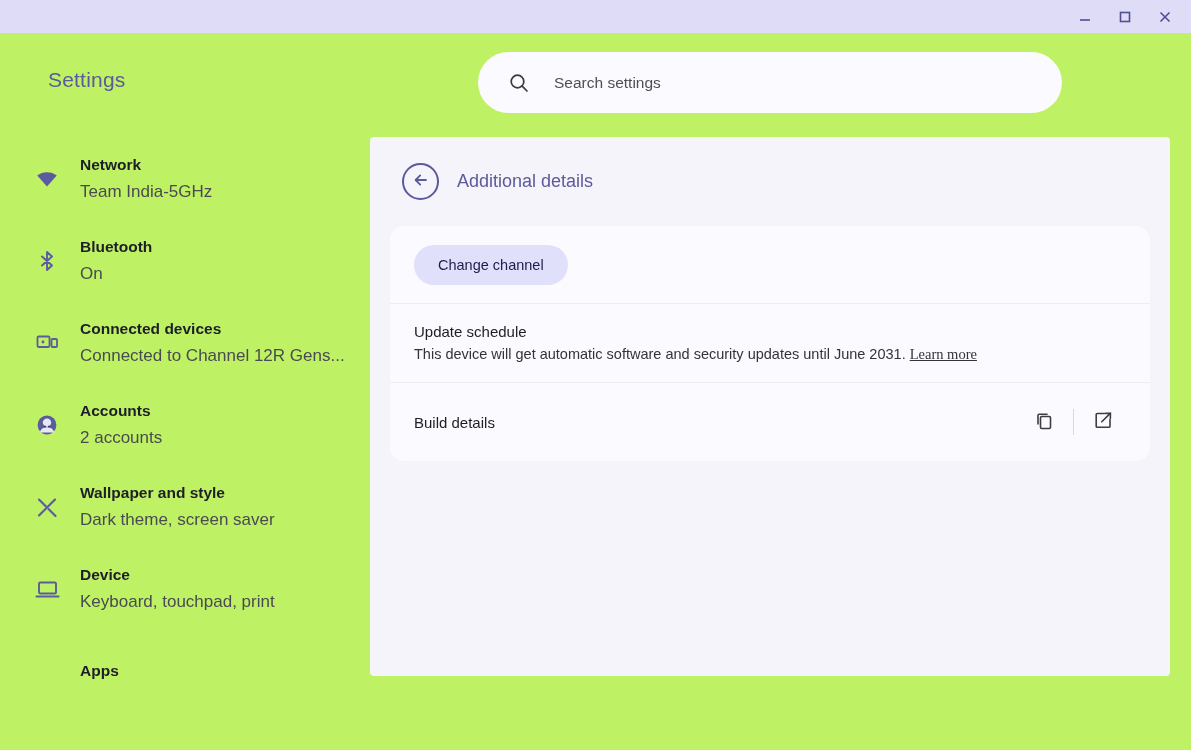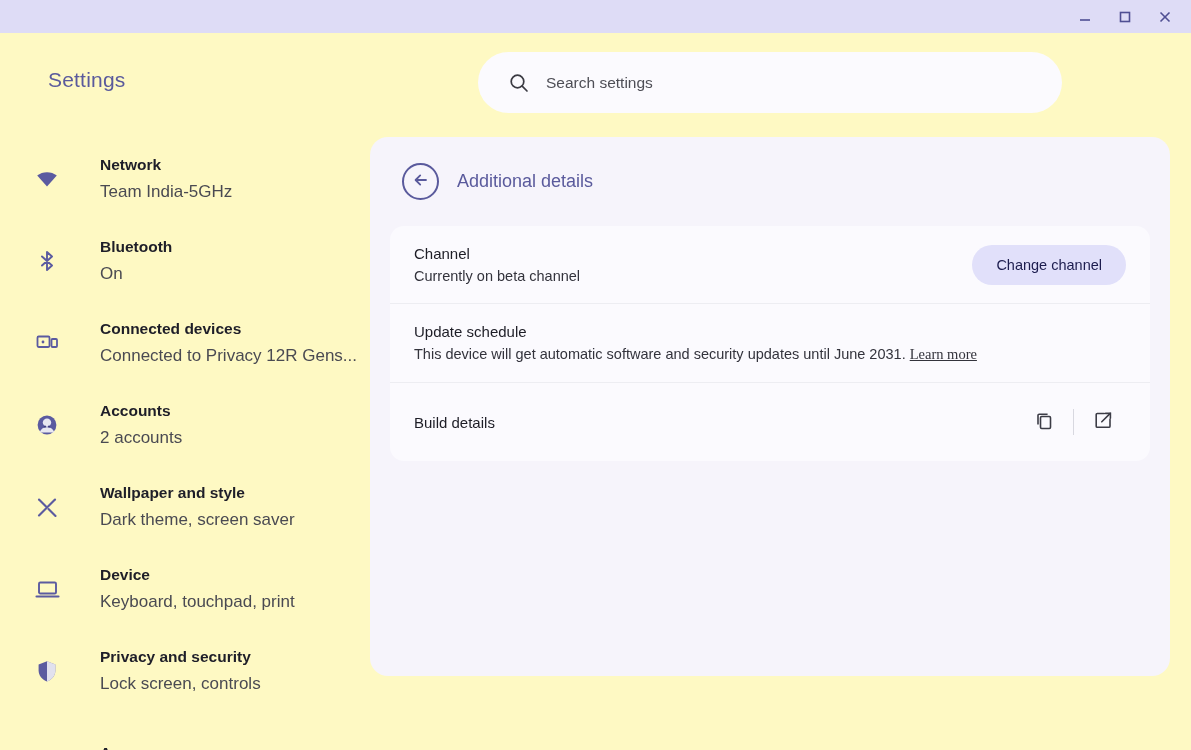--- a/index.html
+++ b/index.html
@@ -37,21 +37,21 @@
     cursor: default;
   }
   .win-btn svg { display: block; }
 
   
   .app-body {
     position: absolute;
     top: 33px; left: 0;
     width: 1191px;
     height: 717px;
-    background: #fef9c3;
+    background: #bef264;
   }
 
   
   .app-header {
     position: absolute;
     top: 0; left: 0;
     width: 1191px;
     height: 105px;
   }
 
@@ -68,21 +68,21 @@
     position: absolute;
     left: 478px;
     top: 19px;
     width: 584px;
     height: 61px;
     background: #fbfafe;
     border-radius: 31px;
     display: flex;
     align-items: center;
     padding-left: 30px;
-    gap: 16px;
+    gap: 24px;
   }
   .search-icon { display: flex; align-items: center; }
   .search-placeholder {
     font-size: 15.5px;
     color: #4e4e56;
   }
 
   
   .sidebar {
     position: absolute;
@@ -102,21 +102,21 @@
   }
   .nav-icon {
     width: 26px;
     height: 26px;
     flex: 0 0 26px;
     display: flex;
     align-items: center;
     justify-content: center;
     color: #5b5ba0;
   }
-  .nav-text { display: flex; flex-direction: column; gap: 8px; min-width: 0; margin-left: 20px; }
+  .nav-text { display: flex; flex-direction: column; gap: 8px; min-width: 0; }
   .nav-title {
     font-size: 15.5px;
     font-weight: bold;
     color: #1e1e28;
     white-space: nowrap;
   }
   .nav-sub {
     font-size: 17px;
     color: #4a4a52;
     white-space: nowrap;
@@ -126,21 +126,21 @@
   }
 
   
   .content-card {
     position: absolute;
     left: 370px;
     top: 104px;
     width: 800px;
     height: 539px;
     background: #f6f4fb;
-    border-radius: 18px;
+    border-radius: 4px;
   }
 
   .card-header {
     height: 89px;
     display: flex;
     align-items: center;
     padding-left: 32px;
     gap: 18px;
   }
   .back-btn {
@@ -304,21 +304,21 @@
     <div class="nav-item">
       <span class="nav-icon">
         <svg width="25" height="25" viewBox="0 0 25 25" fill="none" stroke="currentColor" stroke-width="1.8">
           <rect x="2.5" y="5.5" width="12" height="10.5" rx="1.2"></rect>
           <rect x="16.5" y="8" width="5.5" height="8" rx="1"></rect>
           <circle cx="8" cy="11" r="1.4" fill="currentColor" stroke="none"></circle>
         </svg>
       </span>
       <span class="nav-text">
         <span class="nav-title">Connected devices</span>
-        <span class="nav-sub">Connected to Privacy 12R Gens...</span>
+        <span class="nav-sub">Connected to Channel 12R Gens...</span>
       </span>
     </div>
 
     <div class="nav-item">
       <span class="nav-icon">
         <svg width="24" height="24" viewBox="0 0 24 24">
           <circle cx="12" cy="12" r="9.4" fill="currentColor"></circle>
           <circle cx="12" cy="9.6" r="4.2" fill="#e8e8f1"></circle>
           <path d="M4.6 19.5a7.8 7.8 0 0 1 14.8 0z" fill="#e8e8f1"></path>
           <circle cx="9.9" cy="13.6" r="1.15" fill="#3f3f80"></circle>
@@ -351,32 +351,20 @@
           <rect x="4" y="5.5" width="17" height="11" rx="1.3"></rect>
           <line x1="1.5" y1="19.5" x2="23.5" y2="19.5" stroke-linecap="round" stroke-width="2.1"></line>
         </svg>
       </span>
       <span class="nav-text">
         <span class="nav-title">Device</span>
         <span class="nav-sub">Keyboard, touchpad, print</span>
       </span>
     </div>
 
-    <div class="nav-item">
-      <span class="nav-icon">
-        <svg width="24" height="24" viewBox="0 0 24 24">
-          <path d="M12 2.2 20.4 5.4v6.2c0 5-3.5 9.4-8.4 10.8-4.9-1.4-8.4-5.8-8.4-10.8V5.4L12 2.2z" fill="currentColor"></path>
-          <path d="M12 2.2 20.4 5.4v6.2c0 5-3.5 9.4-8.4 10.8V2.2z" fill="#ffffff" opacity=".82"></path>
-        </svg>
-      </span>
-      <span class="nav-text">
-        <span class="nav-title">Privacy and security</span>
-        <span class="nav-sub">Lock screen, controls</span>
-      </span>
-    </div>
 
     <div class="nav-item">
       <span class="nav-icon"></span>
       <span class="nav-text">
         <span class="nav-title">Apps</span>
       </span>
     </div>
 
   </nav>
 
@@ -390,24 +378,20 @@
             <polyline points="9.2,5.4 4.6,10 9.2,14.6"></polyline>
           </svg>
         </span>
       </div>
       <div class="card-title">Additional details</div>
     </div>
 
     <div class="inner-card">
 
       <div class="row row-channel">
-        <div class="row-text">
-          <span class="row-title">Channel</span>
-          <span class="row-sub">Currently on beta channel</span>
-        </div>
         <button class="pill-btn">Change channel</button>
       </div>
 
       <div class="row row-schedule">
         <div class="row-text">
           <span class="row-title">Update schedule</span>
           <span class="row-sub">
             <span>This device will get automatic software and security updates until June 2031.</span>
             <a class="learn-link" href="#">Learn more</a>
           </span>

